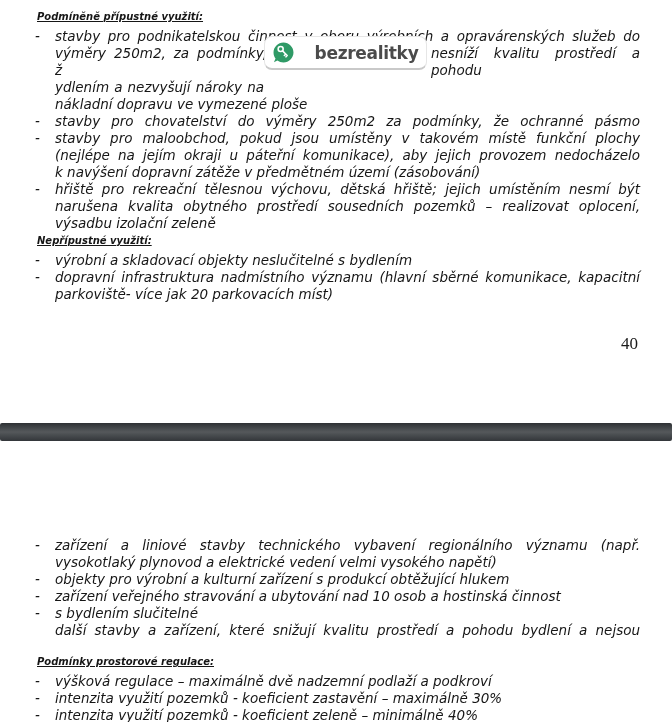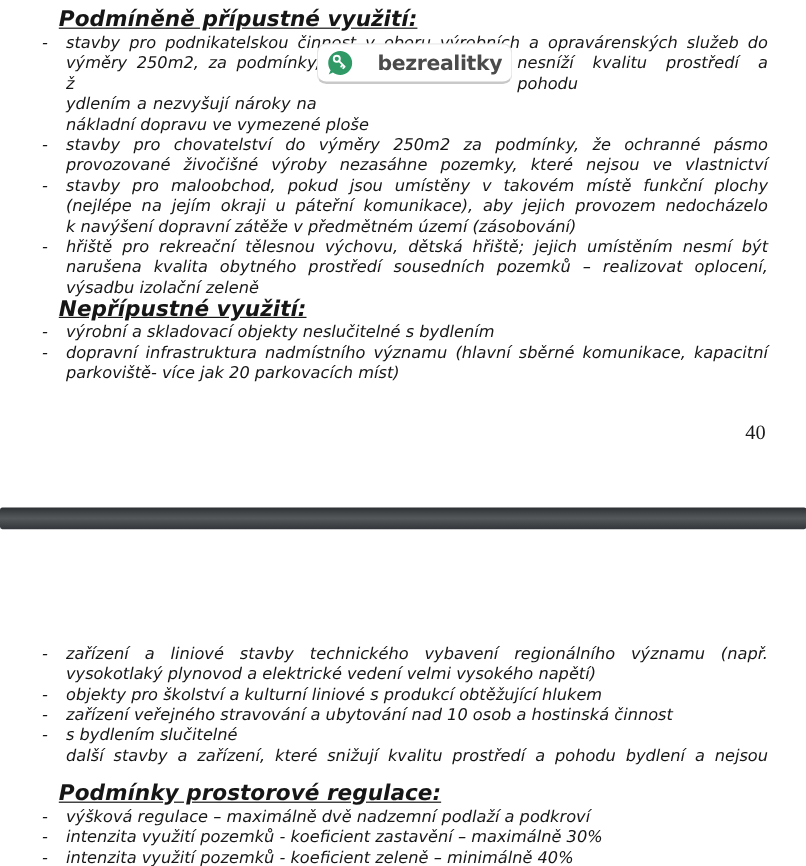--- a/index.html
+++ b/index.html
@@ -6,21 +6,21 @@
   body{width:672px;height:722px;overflow:hidden;
        font-family:"DejaVu Sans","Liberation Sans",sans-serif;}
   .canvas{position:relative;width:672px;height:722px;background:#fff;}
 
   .doc{font-style:italic;color:#161616;font-size:13.5px;line-height:17px;}
   .page{position:absolute;left:33px;width:607px;}
   .page1{top:8px;}
   .page2{top:537px;}
 
   .doc-heading{font-weight:bold;font-style:italic;text-decoration:underline;
-               font-size:18px;line-height:17px;margin:0 0 3px 16px;white-space:nowrap;}
+               font-size:10px;line-height:17px;margin:0 0 3px 4px;white-space:nowrap;}
   .heading-impermissible{margin-top:0;}
   .heading-spatial{margin-top:14px;}
 
   .item{position:relative;padding-left:22px;}
   .bullet{position:absolute;left:2px;top:0;}
   .ln{display:block;}
   .j{text-align:justify;text-align-last:justify;text-justify:inter-word;}
   .l{text-align:left;}
   .sp{display:flex;justify-content:space-between;}
   .sp .lf{width:212px;text-align:justify;text-align-last:justify;}
@@ -60,21 +60,20 @@
       </span>
       <span class="ln sp">
         <span class="rt">ydlením a nezvyšují nároky na</span>
       </span>
       <span class="ln l">nákladní dopravu ve vymezené ploše</span>
     </div>
 
     <div class="item">
       <span class="bullet">-</span>
       <span class="ln j">stavby pro chovatelství do výměry 250m2 za podmínky, že ochranné pásmo</span>
-      <span class="ln j">provozované živočišné výroby nezasáhne pozemky, které nejsou ve vlastnictví</span>
     </div>
 
     <div class="item">
       <span class="bullet">-</span>
       <span class="ln j">stavby pro maloobchod, pokud jsou umístěny v takovém místě funkční plochy</span>
       <span class="ln j">(nejlépe na jejím okraji u páteřní komunikace), aby jejich provozem nedocházelo</span>
       <span class="ln l">k navýšení dopravní zátěže v předmětném území (zásobování)</span>
     </div>
 
     <div class="item">
@@ -116,21 +115,21 @@
   <section class="page page2 doc">
 
     <div class="item">
       <span class="bullet">-</span>
       <span class="ln j">zařízení a liniové stavby technického vybavení regionálního významu (např.</span>
       <span class="ln l">vysokotlaký plynovod a elektrické vedení velmi vysokého napětí)</span>
     </div>
 
     <div class="item">
       <span class="bullet">-</span>
-      <span class="ln l">objekty pro školství a kulturní liniové s produkcí obtěžující hlukem</span>
+      <span class="ln l">objekty pro výrobní a kulturní zařízení s produkcí obtěžující hlukem</span>
     </div>
 
     <div class="item">
       <span class="bullet">-</span>
       <span class="ln l">zařízení veřejného stravování a ubytování nad 10 osob a hostinská činnost</span>
     </div>
 
     <div class="item">
       <span class="bullet">-</span>
       <span class="ln l">s bydlením slučitelné</span>

